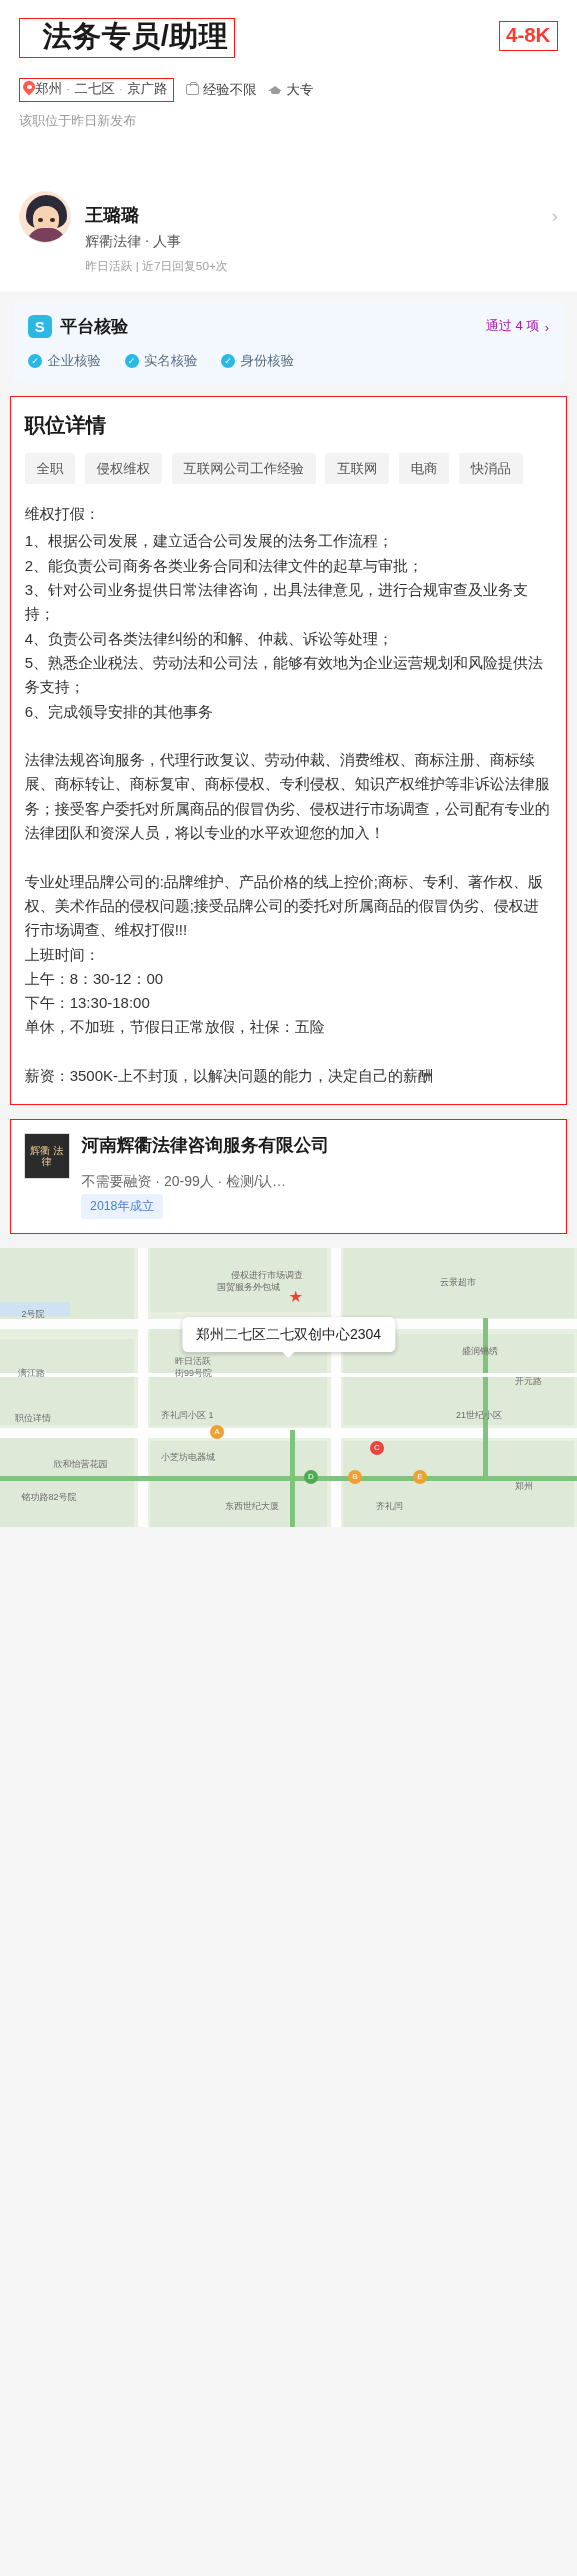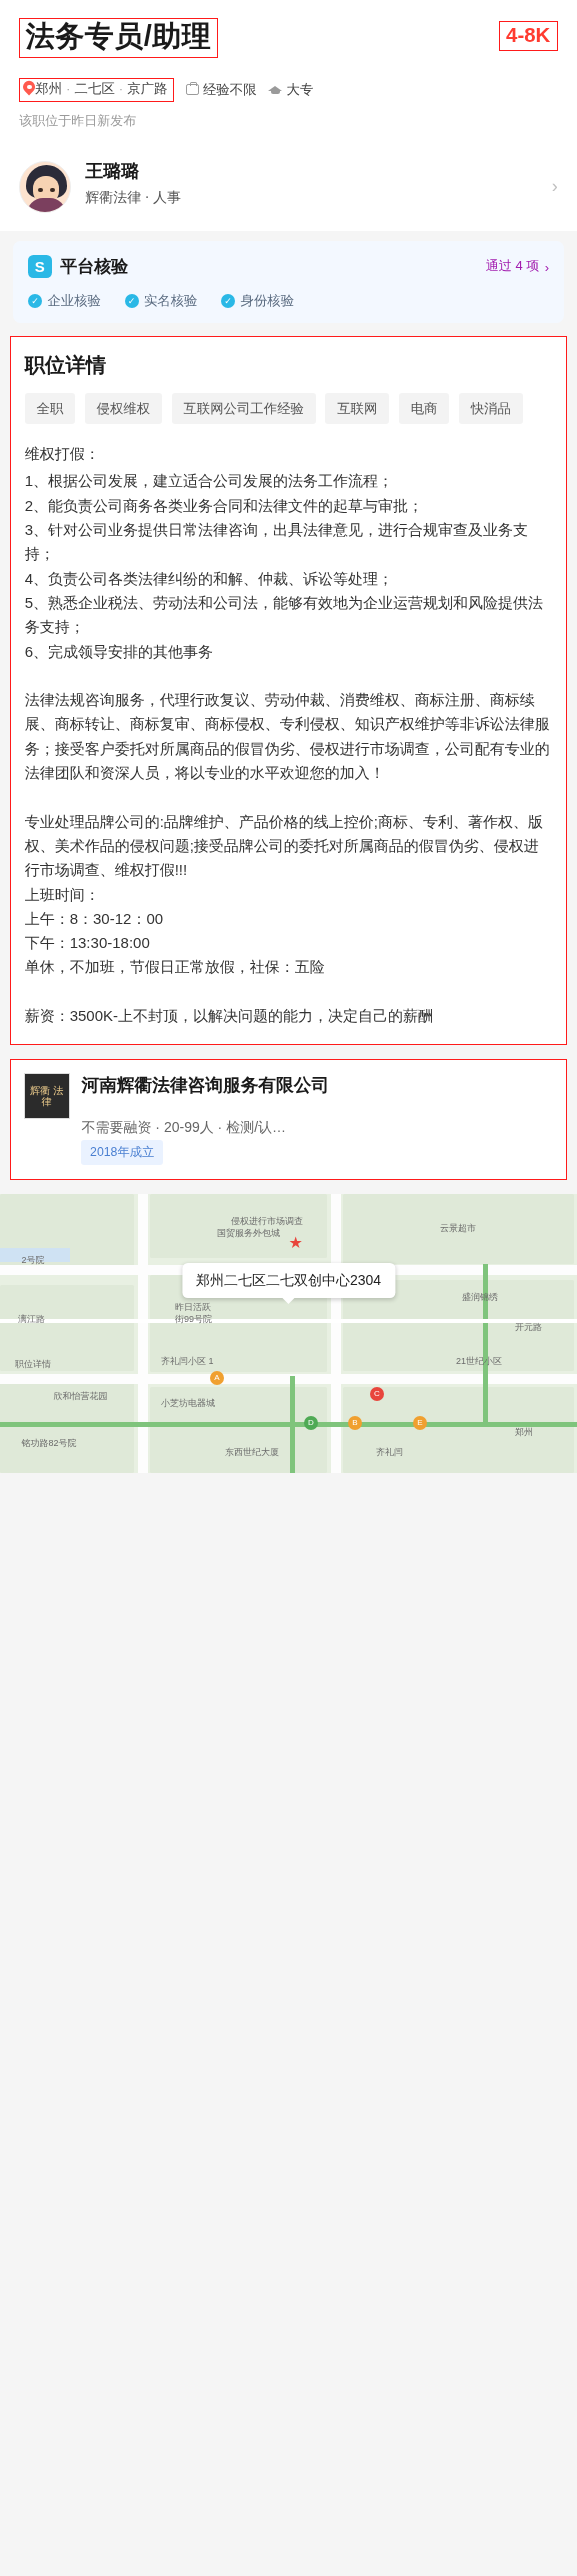--- a/index.html
+++ b/index.html
@@ -37,20 +37,21 @@
     border: 1.6px solid #ff1a1a;
     padding: 2.1px 5.4px 4.3px 5.4px;
     display: inline-block;
   }
   .job-title {
     font-size: 29px;
     font-weight: bold;
     line-height: 1.1;
     color: #1a1a1a;
     letter-spacing: 0.5px;
+    margin-left: 17px;
   }
   .salary-box {
     border: 1.6px solid #ff1a1a;
     padding: 2.1px 6.4px 3.2px 6.4px;
     display: inline-block;
     margin-top: 3.2px;
   }
   .salary {
     font-size: 20.4px;
     font-weight: bold;
@@ -137,20 +138,21 @@
   .avatar .eye.r { left: 30px; }
   .avatar .body {
     position: absolute; left: 6.4px; bottom: -5.4px;
     width: 39px; height: 19.3px;
     background: #7b3f5e; border-radius: 16px 16px 0 0;
   }
   .recruiter-info { flex: 1 1 auto; }
   .recruiter-name {
     font-size: 18px; font-weight: bold; color: #1a1a1a;
     margin-bottom: 6.4px;
+    margin-top: 44px;
   }
   .recruiter-company {
     font-size: 14px; color: #555; margin-bottom: 7.5px; font-family: Liberation Serif, serif;
   }
   .recruiter-active {
     font-size: 11.8px; color: #a0a0a0;
   }
   .chev {
     color: #c0c0c0; font-size: 18px; padding-left: 6.4px;
   }
@@ -232,21 +234,21 @@
     font-size: 10.2px; line-height: 1.1;
     display: flex; align-items: center; justify-content: center;
     text-align: center;
     margin-right: 11.8px;
     flex: 0 0 auto;
     border: 0.5px solid #ddd;
     padding: 2.1px;
   }
   .company-info { flex: 1 1 auto; }
   .company-name {
-    font-size: 17.7px; font-weight: bold; color: #1a1a1a; margin-bottom: 22px;
+    font-size: 17.7px; font-weight: bold; color: #1a1a1a; margin-bottom: 16px;
   }
   .company-meta { font-size: 14px; color: #666; margin-bottom: 3px; }
   .company-year {
     display: inline-block;
     background: #eaf2ff; color: #4a7fd1;
     font-size: 12.3px; padding: 3.8px 8.6px; border-radius: 3.2px;
   }
 
   
   .map {
@@ -380,20 +382,21 @@
     <div class="avatar">
       <span class="hair"></span>
         <span class="face"></span>
       <span class="eye l"></span>
         <span class="eye r"></span>
         <span class="body"></span>
     </div>
     <div class="recruiter-info">
       <div class="recruiter-name">王璐璐</div>
       <div class="recruiter-company">辉衢法律 · 人事</div>
+      <div class="recruiter-active">昨日活跃 | 近7日回复50+次</div>
     </div>
     <div class="chev">›</div>
   </div>
 
   <div class="verify-card">
     <div class="verify-top">
       <div class="verify-left">
         <span class="verify-badge">S</span>
         <span class="verify-title">平台核验</span>
       </div>
@@ -490,21 +493,21 @@
     <div class="map-label" style="left:21.5px;top:60px;">2号院</div>
     <div class="map-label" style="left:175px;top:107px;">昨日活跃</div>
     <div class="map-label" style="left:175px;top:119px;">街99号院</div>
     <div class="map-label" style="left:462px;top:97px;">盛润锦绣</div>
     <div class="map-label" style="left:515px;top:127px;">开元路</div>
     <div class="map-label" style="left:18px;top:119px;">漓江路</div>
     <div class="map-label" style="left:161px;top:161px;">齐礼闫小区 1</div>
     <div class="map-label" style="left:456px;top:161px;">21世纪小区</div>
     <div class="map-label" style="left:15px;top:164px;">职位详情</div>
     <div class="map-label" style="left:161px;top:203px;">小芝坊电器城</div>
-    <div class="map-label" style="left:21.5px;top:196px;padding-left:32px;">欣和怡营花园</div>
+    <div class="map-label" style="left:21.5px;top:210px;padding-left:32px;">欣和怡营花园</div>
     <div class="map-label" style="left:21.5px;top:243px;">铭功路82号院</div>
     <div class="map-label" style="left:225px;top:252px;">东西世纪大厦</div>
     <div class="map-label" style="left:376px;top:252px;">齐礼闫</div>
     <div class="map-label" style="left:515px;top:232px;">郑州</div>
 
     <div class="map-poi org" style="left:210px;top:177px;">A</div>
     <div class="map-poi org" style="left:348px;top:222px;">B</div>
     <div class="map-poi red" style="left:370px;top:193px;">C</div>
     <div class="map-poi grn" style="left:304px;top:222px;">D</div>
     <div class="map-poi org" style="left:413px;top:222px;">E</div>

